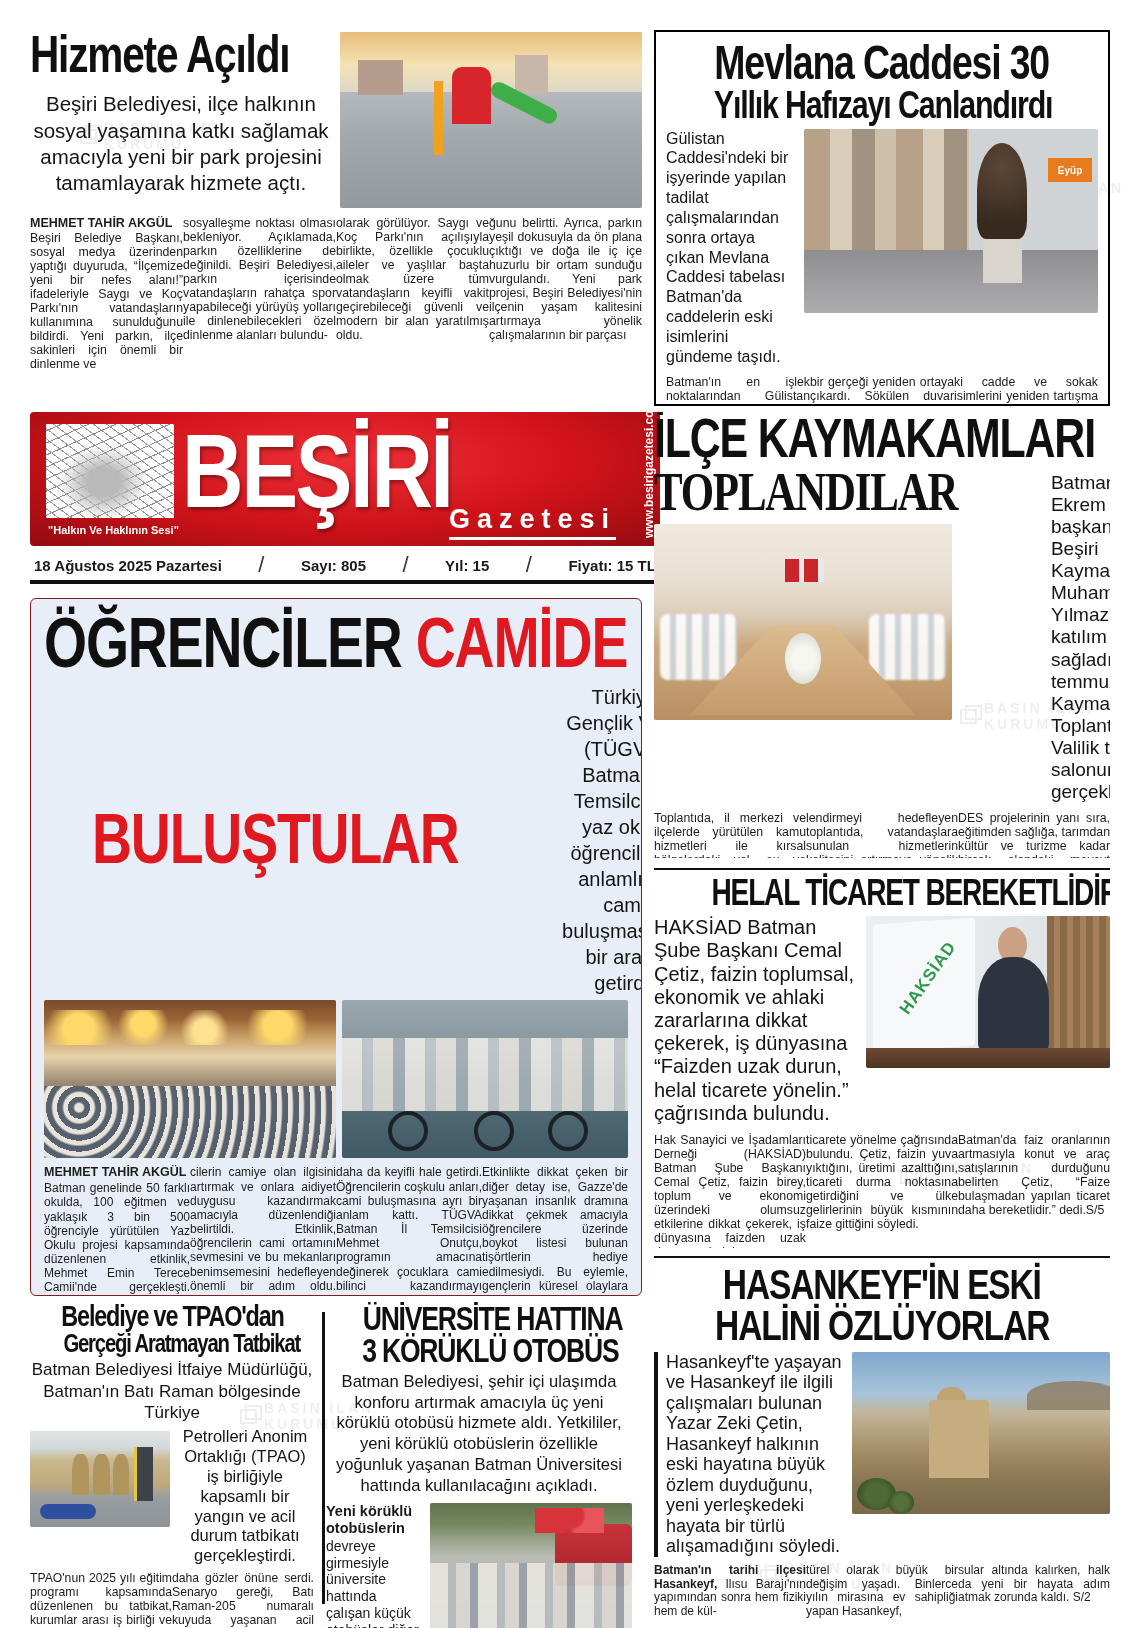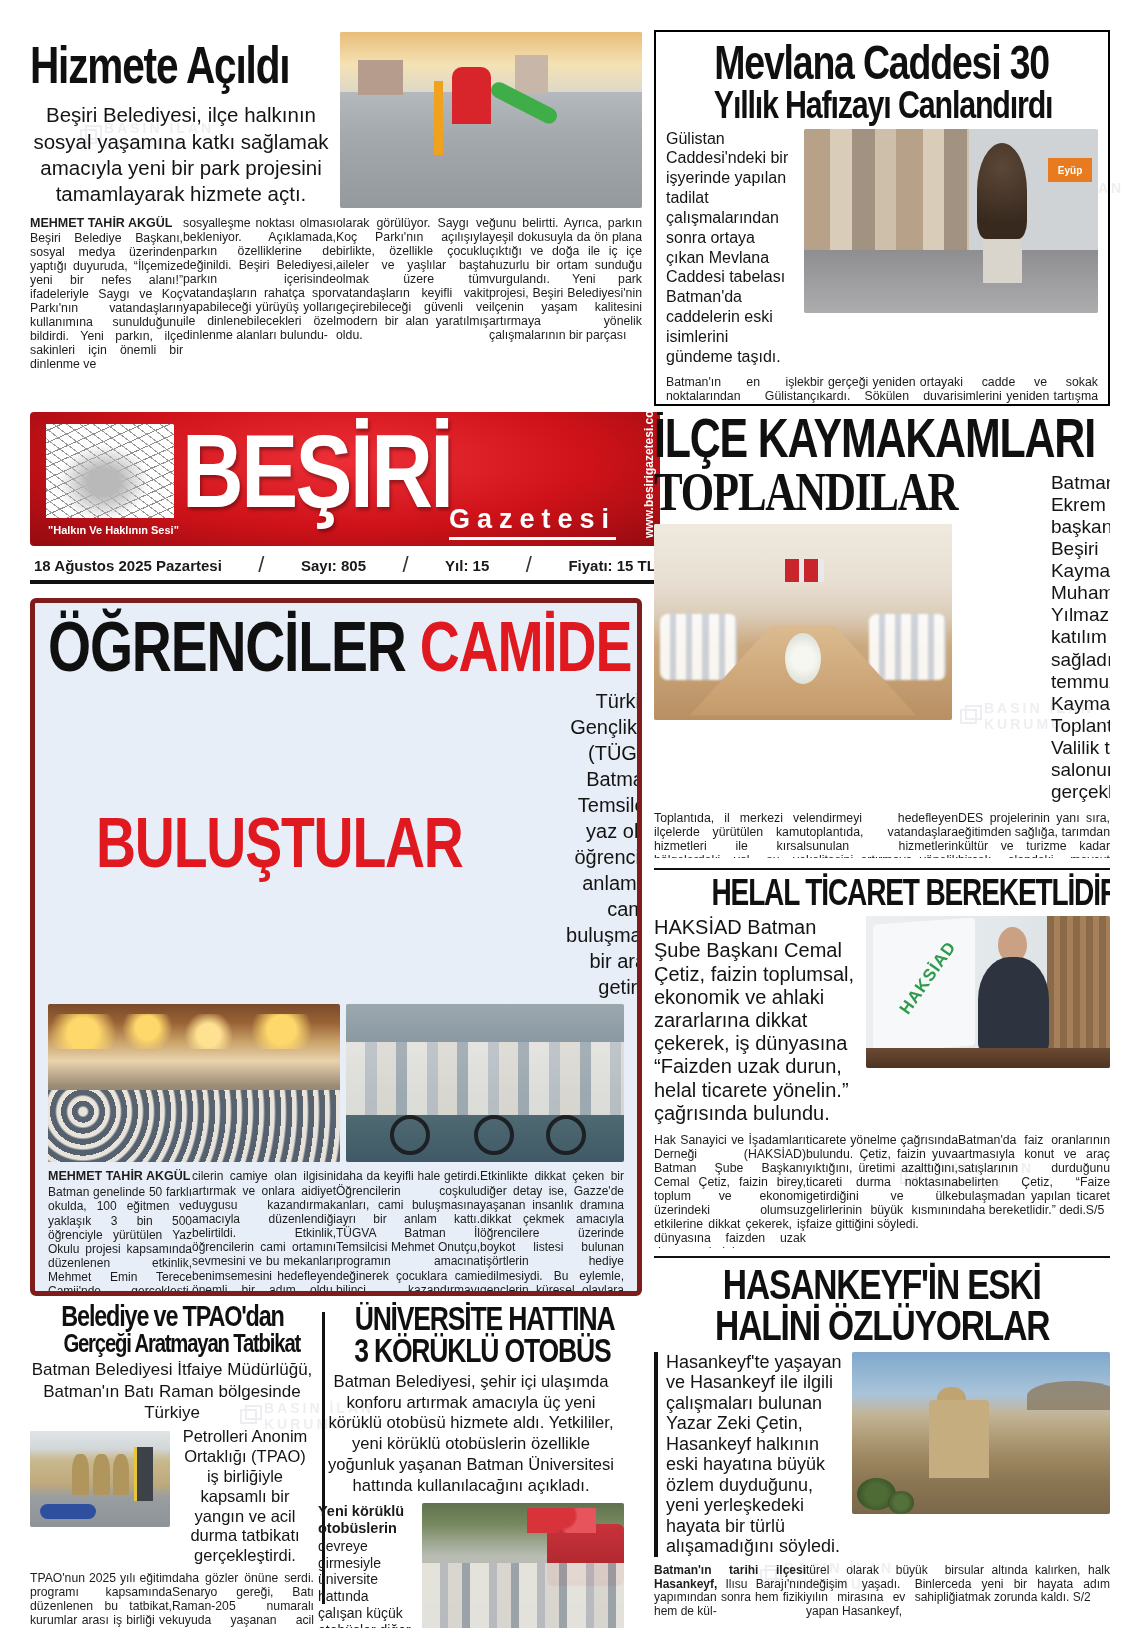--- a/index.html
+++ b/index.html
@@ -19,21 +19,21 @@
   .abs{position:absolute;}
   
   .wm{position:absolute;display:flex;align-items:center;color:#77839b;opacity:.13;pointer-events:none;}
   .wm-cube{display:inline-block;width:13px;height:11px;border:2px solid currentColor;position:relative;margin-right:7px;}
   .wm-cube::before{content:"";position:absolute;left:3px;top:-6px;width:13px;height:11px;border:2px solid currentColor;}
   .wm-txt{display:flex;flex-direction:column;font-weight:700;font-size:14px;letter-spacing:3px;line-height:1.15;}
   
   .a-park{position:absolute;left:30px;top:24px;width:612px;height:386px;overflow:hidden;}
   .park-h1{font-size:54px;}
   .park-main{display:flex;gap:8px;margin-top:4px;}
-  .park-left{width:302px;flex:0 0 302px;margin-top:11px;}
+  .park-left{width:302px;flex:0 0 302px;}
   .park-h2{font-size:52px;margin-top:2px;}
   .park-lead{font-size:20.5px;line-height:1.28;text-align:center;margin-top:12px;}
   .ph-park{flex:1;height:176px;margin-top:4px;}
   .park-body{margin-top:8px;}
   
   .pk-sky{left:0;top:0;width:100%;height:34%;background:linear-gradient(180deg,#e8bd79 0%,#f4e2b4 55%,#ddd8c8 100%);}
   .pk-ground{left:0;top:34%;width:100%;height:66%;background:linear-gradient(180deg,#b4b9bd 0%,#a3a8ac 40%,#94999d 100%);}
   .pk-bldg1{left:6%;top:16%;width:15%;height:20%;background:#b59c8c;}
   .pk-bldg2{left:58%;top:13%;width:11%;height:22%;background:#c8b7a8;}
   .pk-tower{left:37%;top:20%;width:13%;height:32%;background:#d8252c;border-radius:10px 10px 0 0;}
@@ -69,21 +69,21 @@
           border-bottom:3px solid #fff;padding-bottom:2px;}
   .mh-site{position:absolute;right:4px;top:8px;height:118px;color:#fff;font-size:12px;font-weight:700;
            writing-mode:vertical-rl;transform:rotate(180deg);text-align:center;}
   
   .dateline{position:absolute;left:30px;top:550px;width:630px;height:34px;display:flex;align-items:center;
             justify-content:space-between;font-size:15px;font-weight:700;border-bottom:4px solid #111;
             padding:0 4px;box-sizing:border-box;}
   .slash{font-weight:400;font-size:22px;color:#333;}
   
   .a-students{position:absolute;left:30px;top:598px;width:612px;height:698px;background:#e8eef7;
-              border:5px solid #7f1d1d;border-radius:6px;box-sizing:border-box;padding:10px 13px;overflow:hidden;}
+              border:1px solid #7f1d1d;border-radius:6px;box-sizing:border-box;padding:10px 13px;overflow:hidden;}
   .stu-h1{font-size:71px;}
   .stu-row2{display:flex;align-items:center;margin-top:4px;margin-left:48px;}
   .stu-h2{font-size:71px;flex:0 0 350px;}
   .stu-sub{flex:1;font-size:20px;line-height:1.3;text-align:center;margin-top:4px;}
   .stu-photos{display:flex;gap:6px;margin-top:4px;}
   .ph-mosque{flex:0 0 292px;height:158px;}
   .ph-bikes{flex:1;height:158px;}
   .stu-body{margin-top:7px;}
   .stu-body .col{font-size:12px;line-height:1.18;}
   .mq-bg{left:0;top:0;width:100%;height:100%;background:linear-gradient(180deg,#7a4a2a 0%,#9a6336 12%,#caa36a 24%,#e8d3ae 36%,#9c8b74 52%,#66737f 68%,#57646f 100%);}
@@ -156,21 +156,21 @@
   .ph-tpao{flex:0 0 140px;height:96px;margin-top:4px;}
   .tp-side{flex:1;font-size:16.5px;line-height:1.2;text-align:center;}
   .tp-body{margin-top:6px;}
   .tp-body .col{font-size:12.2px;}
   .tpx-bg{left:0;top:0;width:100%;height:100%;background:linear-gradient(180deg,#e0e4e5 0%,#d2d8da 18%,#c9b98e 30%,#bfa97c 55%,#979da1 70%,#8d9397 100%);}
   .tpx-f{top:24%;width:12%;height:42%;background:#b0955c;border-radius:40% 40% 10% 10%;}
   .tpx-fire{left:74%;top:16%;width:12%;height:56%;background:#3c4248;border-left:3px solid #e8c63a;}
   .tpx-victim{left:7%;bottom:9%;width:40%;height:15%;background:#2e4f9e;border-radius:8px;}
   .vdiv{position:absolute;left:322px;top:1312px;width:3px;height:292px;background:#111;}
   
-  .a-bus{position:absolute;left:318px;top:1302px;width:306px;height:326px;overflow:hidden;}
+  .a-bus{position:absolute;left:326px;top:1302px;width:306px;height:326px;overflow:hidden;}
   .bus-h{font-size:34px;}
   .bus-lead{font-size:16.6px;line-height:1.26;text-align:center;margin-top:5px;}
   .bus-row{display:flex;gap:8px;margin-top:6px;}
   .bus-side{flex:0 0 96px;font-size:14px;line-height:1.2;}
   .bus-side b{font-size:14.5px;}
   .ph-bus{flex:1;height:134px;}
   .bx-bg{left:0;top:0;width:100%;height:100%;background:linear-gradient(180deg,#5f7350 0%,#77895f 16%,#9aa38c 28%,#b9bdb4 40%,#a7abab 100%);}
   .bx-bus{right:0;top:16%;width:38%;height:46%;background:linear-gradient(180deg,#c9323a,#a5242b);border-radius:6px;}
   .bx-balloons{left:52%;top:4%;width:34%;height:18%;background:
       radial-gradient(circle at 20% 55%,#d8333b 32%,transparent 40%),
@@ -435,21 +435,21 @@
     <div class="lead tp-sub">Batman Belediyesi İtfaiye Müdürlüğü, Batman'ın Batı Raman bölgesinde Türkiye</div>
     <div class="tp-row">
       <div class="ph ph-tpao">
         <div class="abs tpx-bg"></div>
         <div class="abs tpx-f" style="left:30%"></div>
         <div class="abs tpx-f" style="left:45%"></div>
         <div class="abs tpx-f" style="left:59%"></div>
         <div class="abs tpx-fire"></div>
         <div class="abs tpx-victim"></div>
       </div>
-      <div class="lead tp-side">Petrolleri Anonim Ortaklığı (TPAO) iş birliğiyle kapsamlı bir yangın ve acil durma tatbikatı gerçekleştirdi.</div>
+      <div class="lead tp-side">Petrolleri Anonim Ortaklığı (TPAO) iş birliğiyle kapsamlı bir yangın ve acil durum tatbikatı gerçekleştirdi.</div>
     </div>
     <div class="cols tp-body">
       <div class="col">TPAO'nun 2025 yılı eğitim programı kapsamında düzenlenen bu tatbikat, kurumlar arası iş birliği ve koordinasyonun önemini bir kez</div>
       <div class="col">daha gözler önüne serdi. Senaryo gereği, Batı Raman-205 numaralı kuyuda yaşanan acil duruma karşı başarılı bir müdahale yapıldı.S/4</div>
     </div>
   </div>
 
   <div class="vdiv"></div>
 
   <div class="a-bus">

